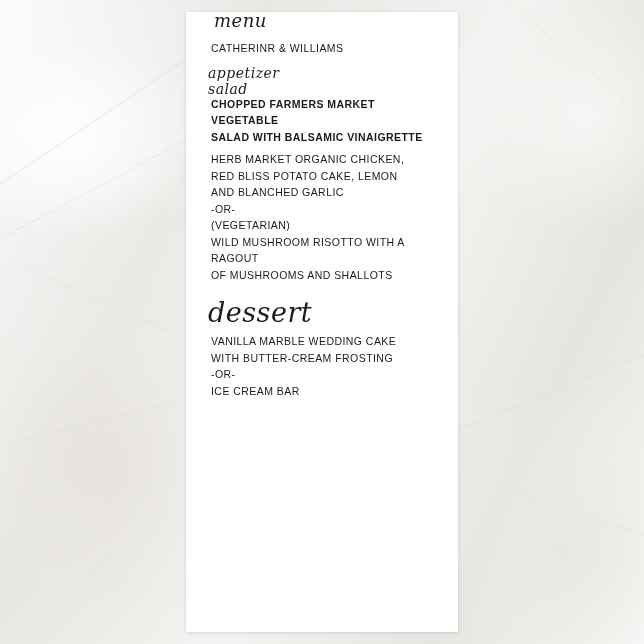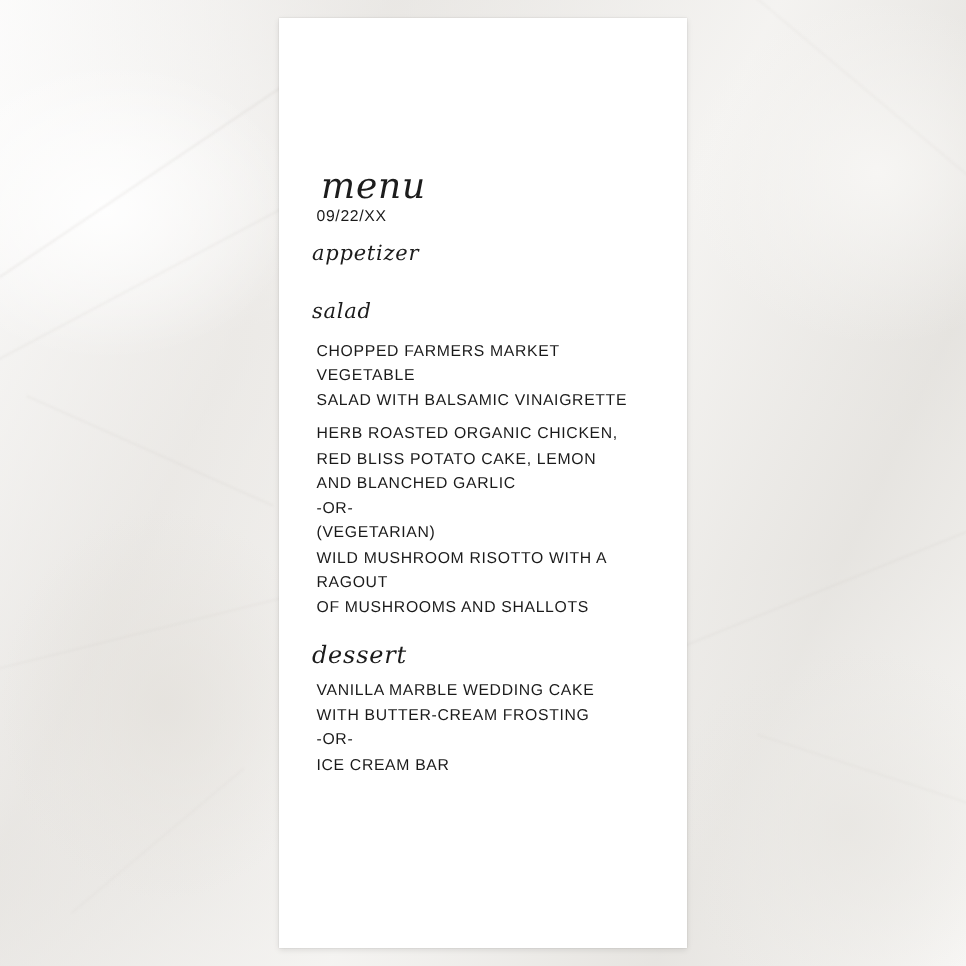--- a/index.html
+++ b/index.html
@@ -73,50 +73,49 @@
     box-sizing: border-box;
   }
   .script {
     font-family: "DejaVu Serif", serif;
     font-style: italic;
     font-weight: 400;
     color: #1c1c1c;
     letter-spacing: 0.5px;
   }
   .menu-title {
-    font-size: 24px;
+    font-size: 18px;
     line-height: 1;
     margin: 0;
-    padding-top: 100px;
     padding-left: 10px;
   }
   .section-title {
     font-size: 14px;
     line-height: 1;
     margin: 0;
     padding-left: 4px;
   }
   .section-title.dessert {
-    font-size: 16px;
+    font-size: 27px;
   }
   .block {
     font-family: "Liberation Sans", sans-serif;
     font-size: 10.5px;
     line-height: 16.5px;
     letter-spacing: 0.45px;
     color: #1a1a1a;
     margin: 0;
     padding-left: 7px;
     white-space: pre-line;
   }
   .sp-names  { margin-top: 10px; }
   .sp-app    { margin-top: 9px; }
   .sp-appitems { margin-top: 6px; }
-  .sp-salad  { margin-top: 25px; }
-  .sp-salitems { margin-top: 11px; }
+  .sp-salad  { margin-top: 2px; }
+  .sp-salitems { margin-top: 0; font-weight: bold; }
   .sp-main   { margin-top: 11px; }
   .sp-mainitems { margin-top: 6px; }
   .sp-dessert { margin-top: 16px; }
   .sp-dessitems { margin-top: 7px; }
 </style>
 </head>
 <body>
 
 <div id="stage">
   <div class="blotch b1"></div>
@@ -130,30 +129,30 @@
   <div class="vein v5"></div>
   <div class="vein v6"></div>
   <div class="vein v7"></div>
   <div class="vein v8"></div>
 
   <div id="card">
     <div class="card-inner">
 
       <h1 class="script menu-title">menu</h1>
 
+      <p class="block sp-names">CATHERINR &amp; WILLIAMS</p>
 
-      <p class="block">09/22/XX</p>
 
       <h2 class="script section-title sp-app">appetizer</h2>
 
       <h2 class="script section-title sp-salad">salad</h2>
       <p class="block sp-salitems">CHOPPED FARMERS MARKET VEGETABLE
 SALAD WITH BALSAMIC VINAIGRETTE</p>
 
-      <p class="block sp-mainitems">HERB ROASTED ORGANIC CHICKEN,
+      <p class="block sp-mainitems">HERB MARKET ORGANIC CHICKEN,
 RED BLISS POTATO CAKE, LEMON
 AND BLANCHED GARLIC
 -OR-
 (VEGETARIAN)
 WILD MUSHROOM RISOTTO WITH A RAGOUT
 OF MUSHROOMS AND SHALLOTS</p>
 
       <h2 class="script section-title dessert sp-dessert">dessert</h2>
       <p class="block sp-dessitems">VANILLA MARBLE WEDDING CAKE
 WITH BUTTER-CREAM FROSTING

